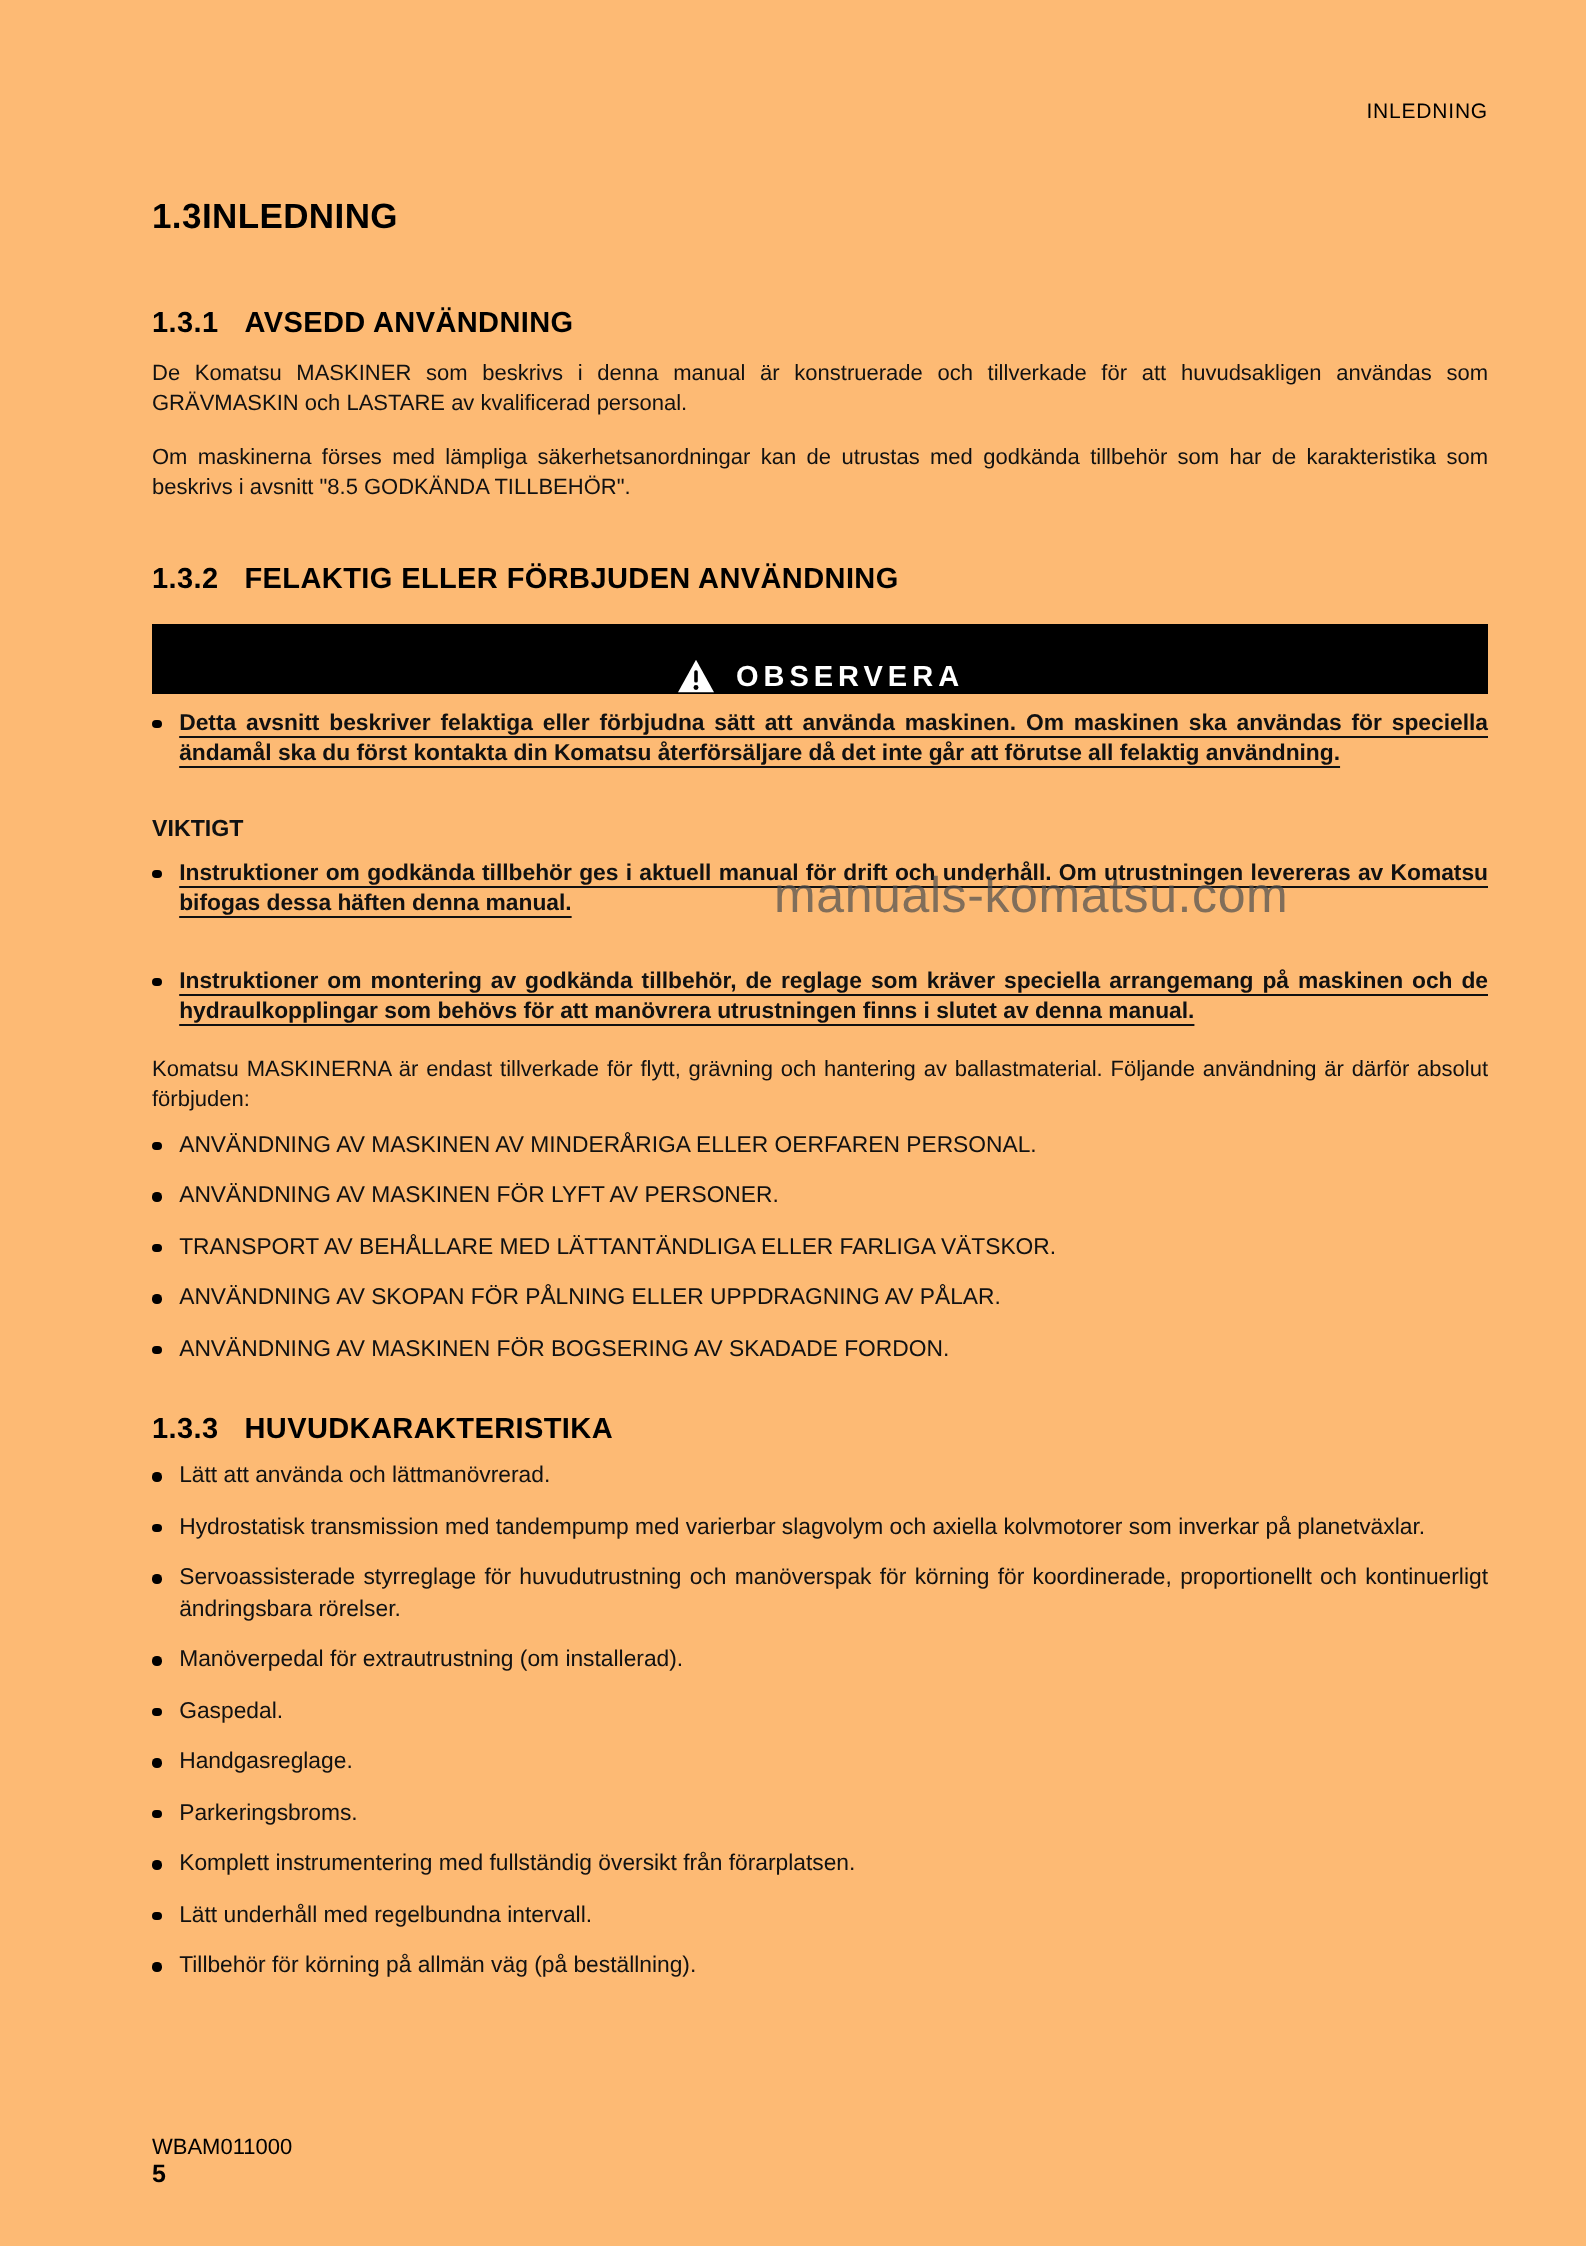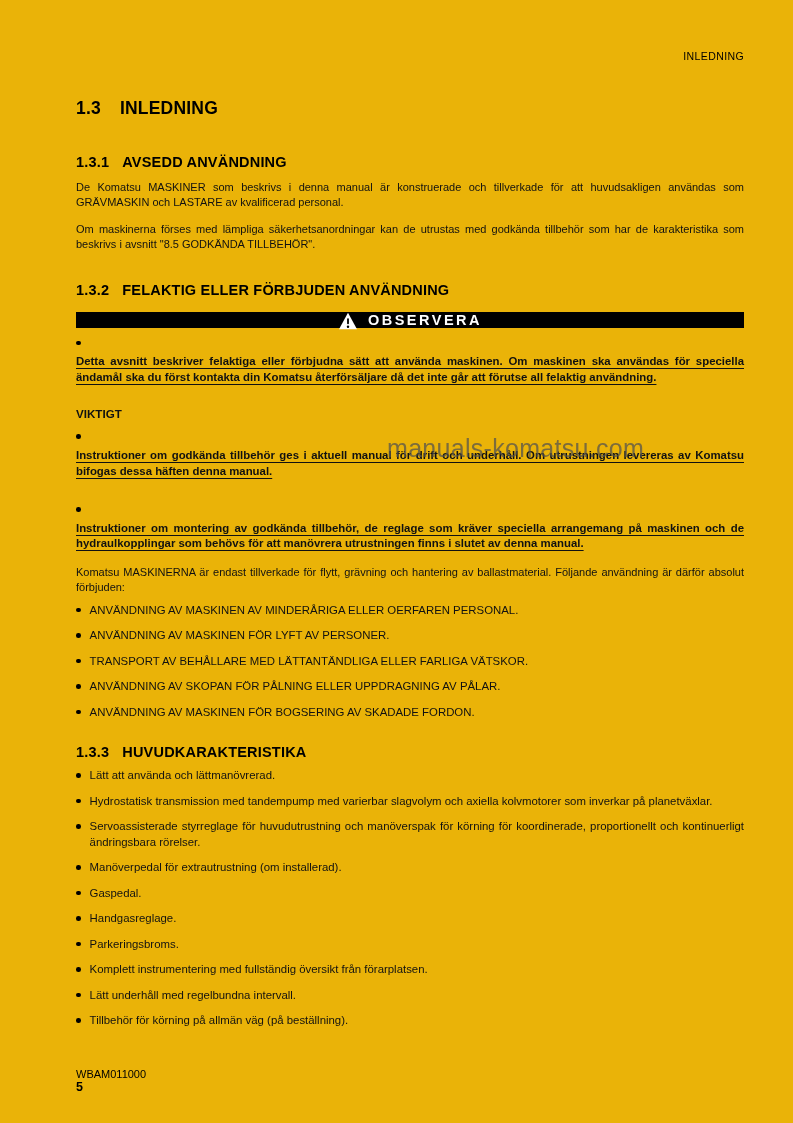--- a/index.html
+++ b/index.html
@@ -1,41 +1,41 @@
 <!DOCTYPE html>
 <html><head>
 <meta charset="utf-8">
 <style>
   * { margin: 0; padding: 0; box-sizing: border-box; }
   html, body { background: #ffffff; }
   body { font-family: "Liberation Sans", "DejaVu Sans", sans-serif; color: #111; }
-  .page { position: relative; width: 793px; height: 1123px; background: #eab308; overflow: hidden; margin: 0 auto; }
+  .page { position: relative; width: 793px; height: 1123px; background: #fdba74; overflow: hidden; margin: 0 auto; }
   .content { position: absolute; left: 76px; top: 0; width: 668px; }
 
   .running-header { margin-top: 50px; text-align: right; font-size: 10.5px; letter-spacing: .4px; color: #000; }
 
-  .doc-title { margin-top: 36px; display: flex; gap: 19px; font-size: 17.5px; font-weight: bold; letter-spacing: .2px; color: #000; }
+  .doc-title { margin-top: 36px; display: flex; font-size: 17.5px; font-weight: bold; letter-spacing: .2px; color: #000; }
   .section-heading { display: flex; gap: 13px; font-size: 14.5px; font-weight: bold; letter-spacing: .2px; color: #000; }
   .mt-131 { margin-top: 35px; }
   .mt-132 { margin-top: 30px; }
   .mt-133 { margin-top: 24px; }
 
   .body { margin-top: 10px; font-size: 11px; line-height: 1.36; text-align: justify; }
 
-  .warning-banner { margin-top: 14px; height: 16px; background: #000; display: flex; align-items: flex-start; justify-content: center; gap: 10px; }
+  .warning-banner { margin-top: 14px; height: 35px; background: #000; display: flex; align-items: flex-end; justify-content: center; gap: 10px; }
   .warn-icon { display: flex; align-items: center; }
   .warn-label { color: #fff; font-weight: bold; font-size: 14.5px; letter-spacing: 2.5px; }
 
   ul.bullets { list-style: none; margin-top: 8px; }
   ul.bullets li { display: flex; gap: 9px; margin-top: 10px; font-size: 11.4px; line-height: 1.36; }
   ul.bullets li:first-child { margin-top: 0; }
   .dot { flex: 0 0 auto; width: 4.6px; height: 4.6px; border-radius: 50%; background: #000; margin-top: 5px; }
   .li-text { flex: 1; text-align: justify; }
 
-  .bold-u li { font-weight: bold; flex-direction: column; }
+  .bold-u li { font-weight: bold; }
   .bold-u .li-text { text-decoration: underline; text-decoration-thickness: 1px; text-underline-offset: 2.5px; }
 
   .viktigt { margin-top: 22px; font-size: 11.6px; font-weight: bold; }
   .caps-list { margin-top: 11px; }
   .caps-list li { margin-top: 10px; }
   .features { margin-top: 11px; }
   .features li { margin-top: 10px; }
 
   .watermark { position: absolute; left: 387px; top: 434px; font-size: 25px; color: rgba(80,80,80,.72); letter-spacing: .3px; white-space: nowrap; z-index: 5; }
 

